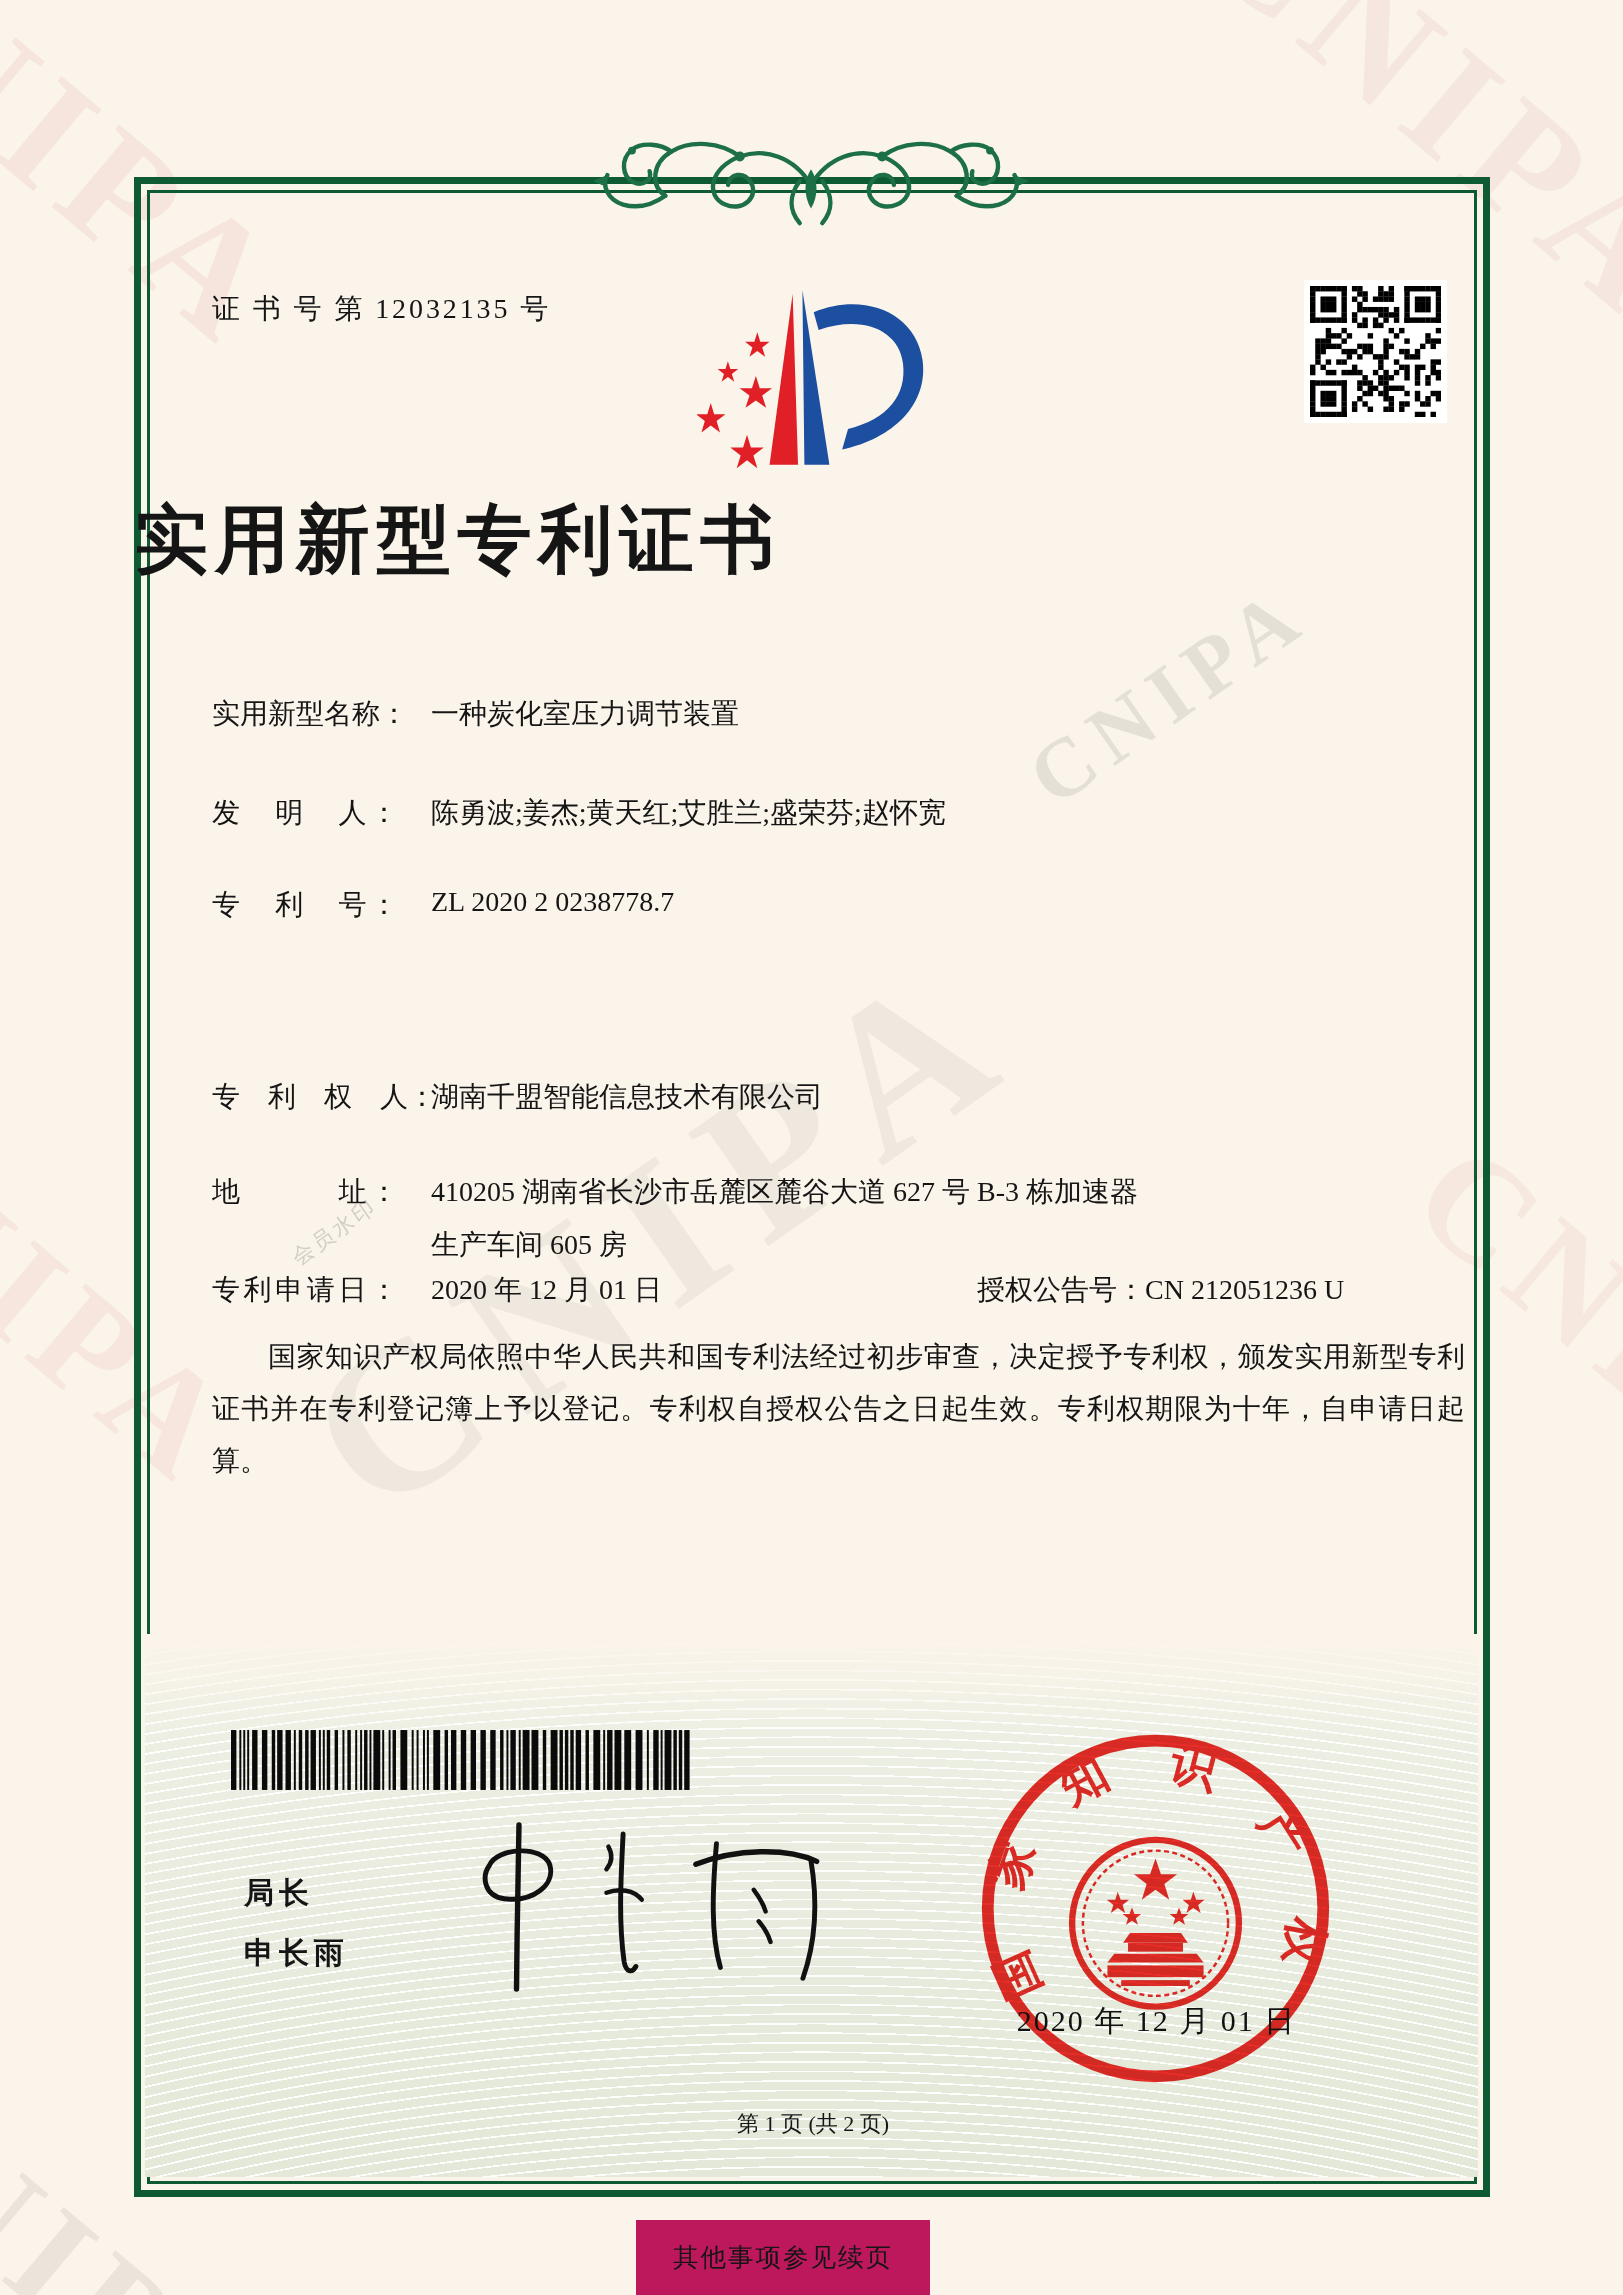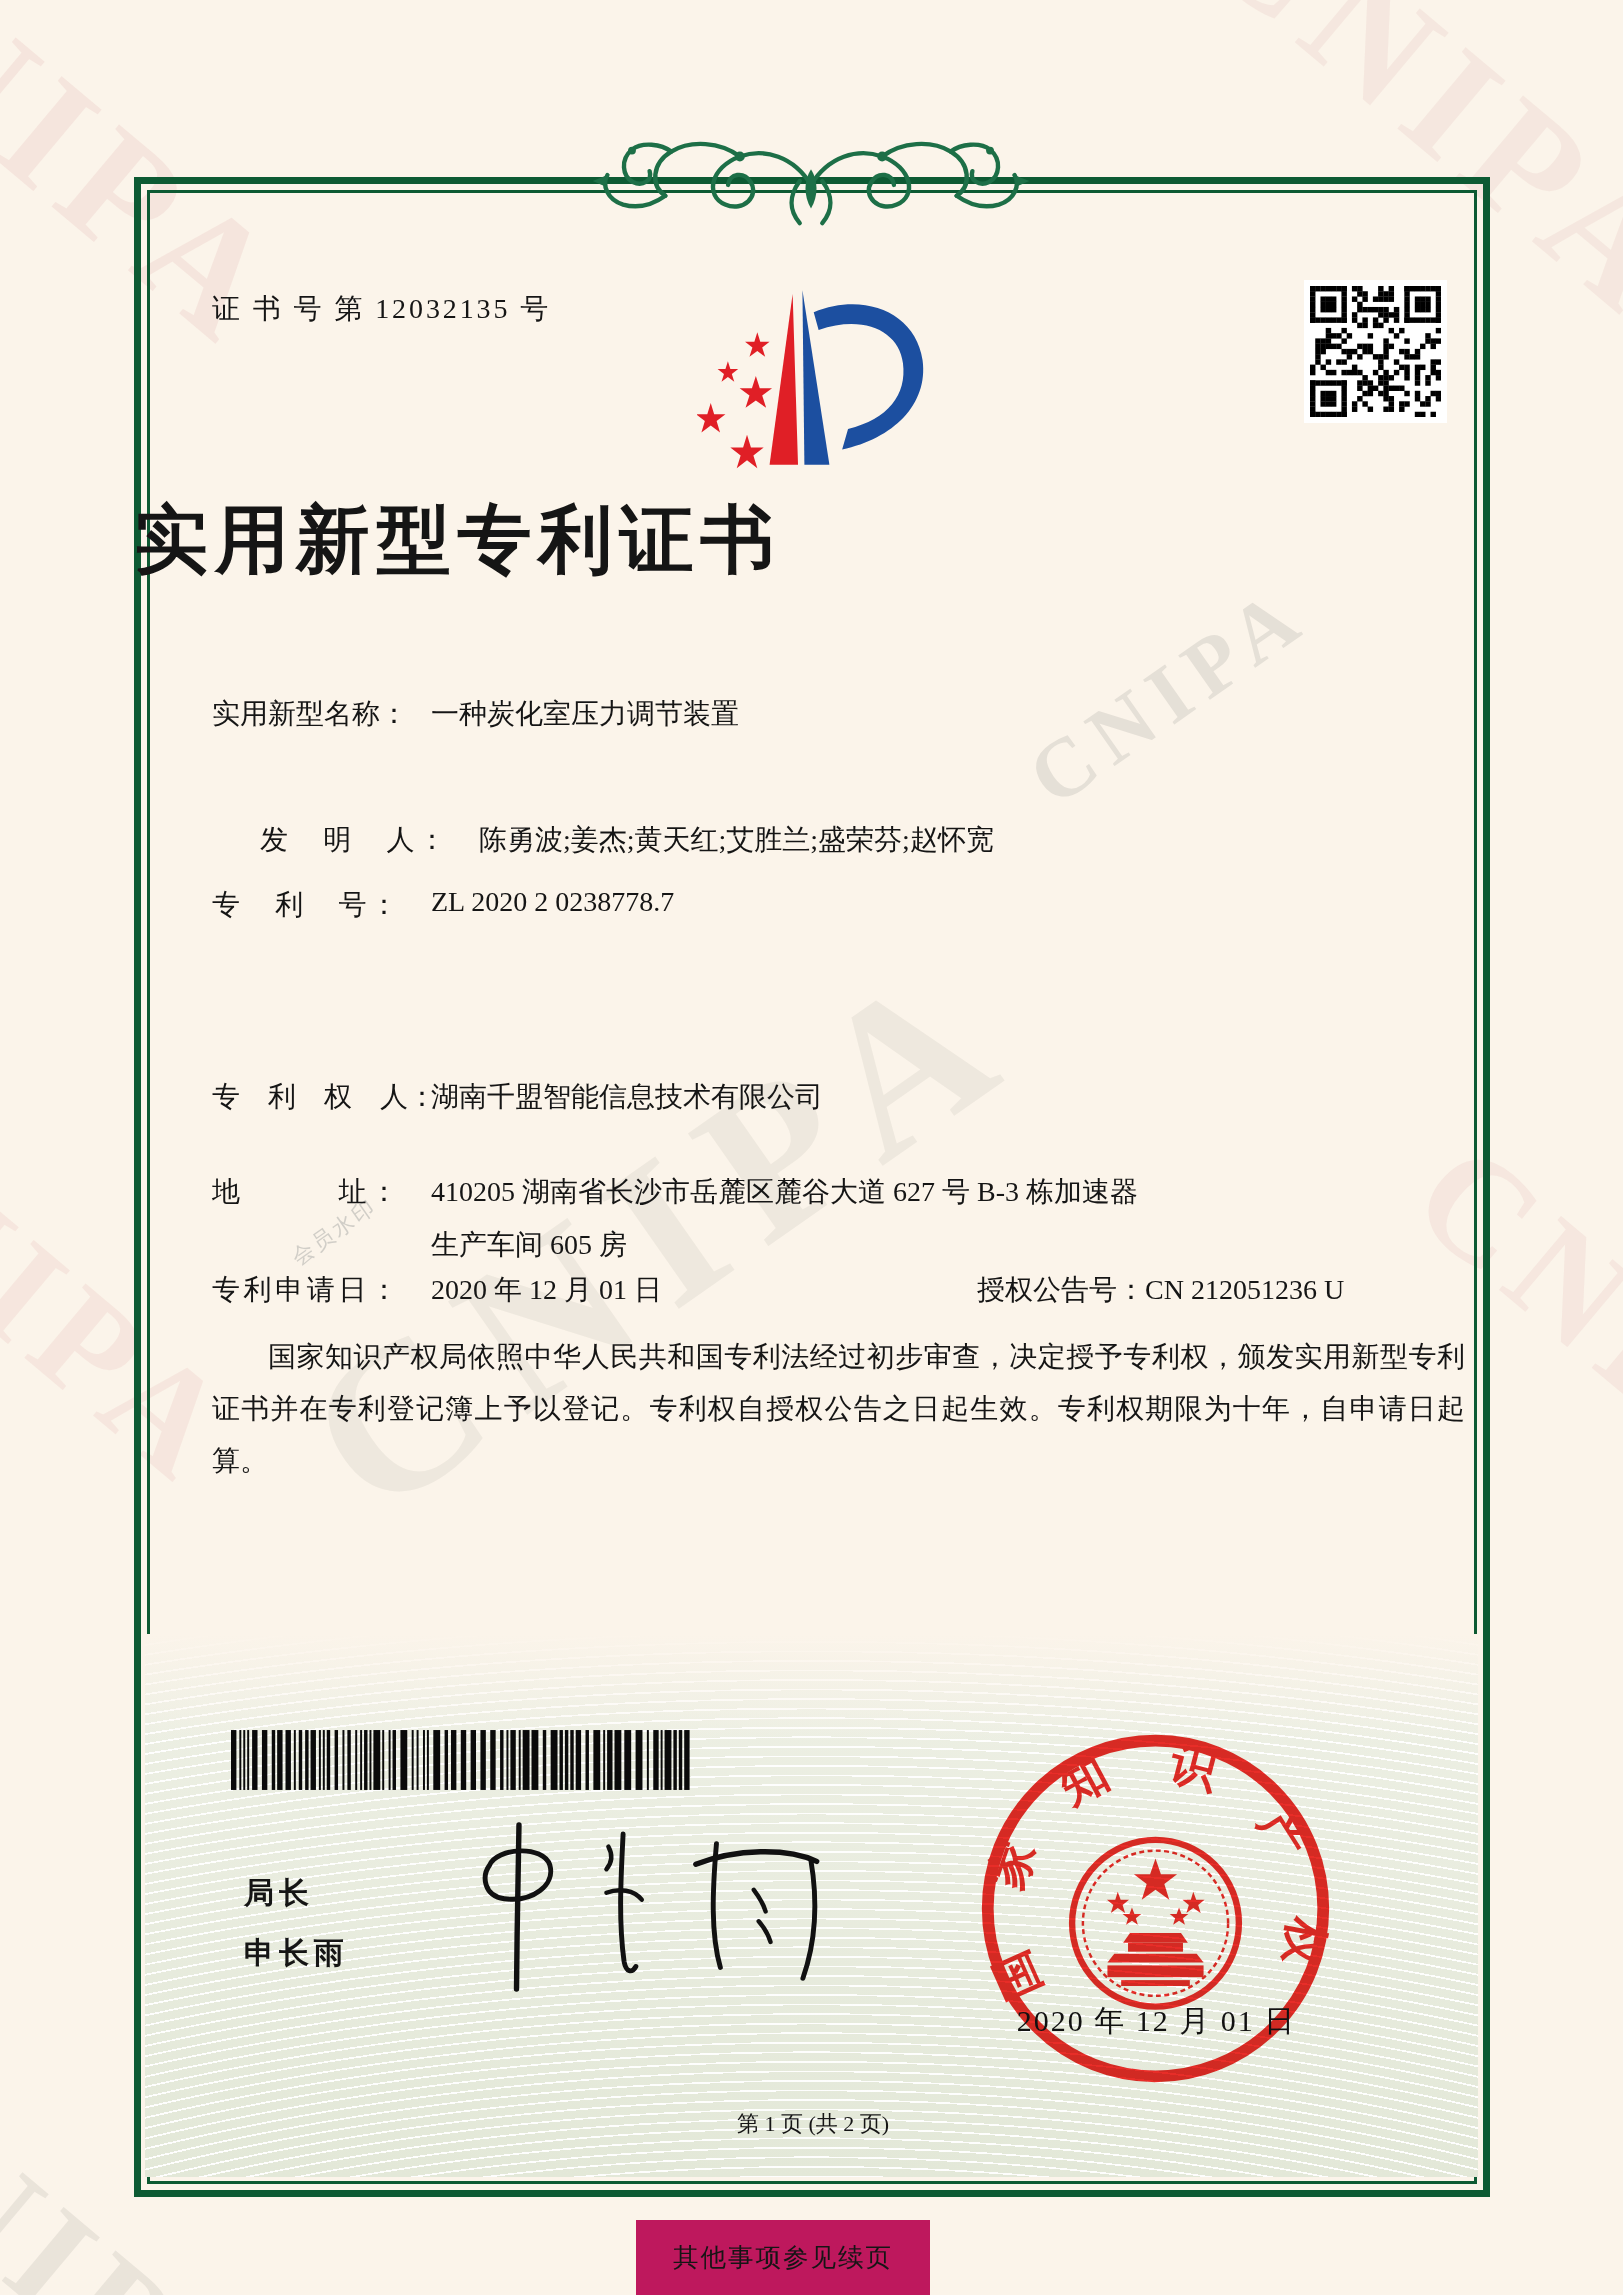--- a/index.html
+++ b/index.html
@@ -438,21 +438,21 @@
         <rect x="42.56" y="223.44" width="11.040000000000001" height="11.040000000000001" fill="#000"></rect>
         <rect x="42.56" y="234.08" width="11.040000000000001" height="11.040000000000001" fill="#000"></rect>
       </svg>
     </div>
 
   <div class="title">实用新型专利证书</div>
 
   <div class="row" style="top:695px;">
     <span class="lbl">实用新型名称：</span><span class="val">一种炭化室压力调节装置</span>
   </div>
-  <div class="row" style="top:821px;margin-left:48px;">
+  <div class="row" style="top:794px;">
     <span class="lbl">发　明　人：</span><span class="val">陈勇波;姜杰;黄天红;艾胜兰;盛荣芬;赵怀宽</span>
   </div>
   <div class="row" style="top:886px;">
     <span class="lbl">专　利　号：</span><span class="val">ZL 2020 2 0238778.7</span>
   </div>
   <div class="row" style="top:1078px;">
     <span class="lbl">专　利　权　人：</span><span class="val">湖南千盟智能信息技术有限公司</span>
   </div>
   <div class="row" style="top:1173px;">
     <span class="lbl">地　　　址：</span><span class="val">410205 湖南省长沙市岳麓区麓谷大道 627 号 B-3 栋加速器</span>

